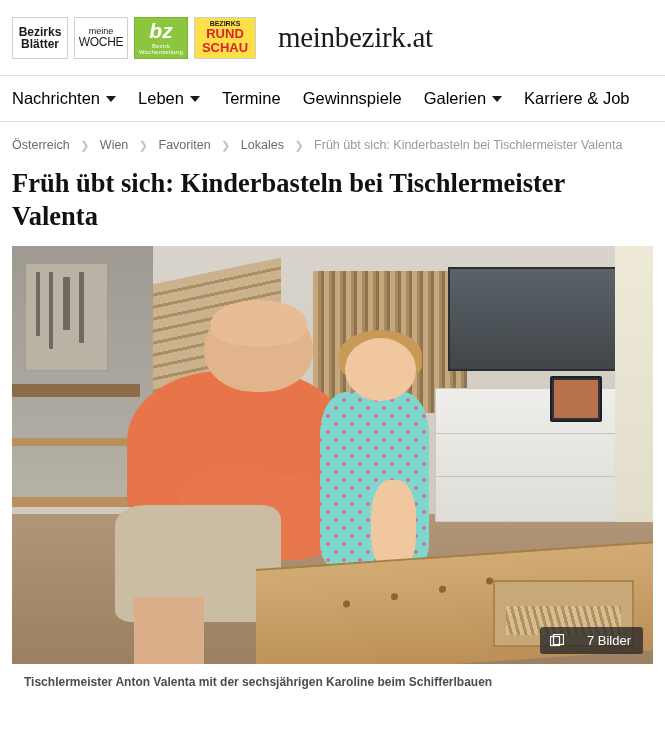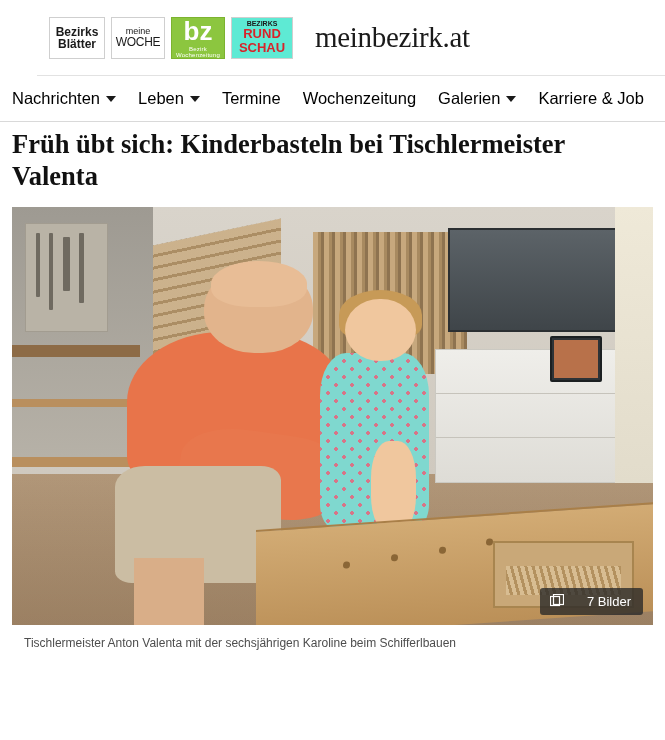--- a/index.html
+++ b/index.html
@@ -12,21 +12,20 @@
   }
   .page { width: 665px; height: 740px; position: relative; background:#fff; }
 
   
   .header {
     height: 76px;
     display: flex;
     align-items: center;
     padding: 0 12px;
     border-bottom: 1px solid #e2e2e2;
-    margin-left: 37px;
   }
   .logos { display: flex; align-items: center; gap: 6px; }
   .logo {
     height: 42px;
     display: flex; flex-direction: column;
     align-items: center; justify-content: center;
     color: #fff;
     font-weight: bold;
     line-height: 1.0;
     text-align: center;
@@ -48,24 +47,24 @@
     padding: 2px 0;
   }
   .logo-meine .small { font-size: 9px; display:block; font-weight: normal;}
   .logo-meine .big { font-size: 12px; display:block; font-weight: normal; letter-spacing:-0.3px;}
   .logo-bz {
     background: #8cc63f;
     width: 54px;
     border: 1px solid #7cb32f;
     justify-content: center;
   }
-  .logo-bz .bz-big { font-size: 26px; font-weight: bold; color:#fff; line-height:1; }
+  .logo-bz .bz-big { font-size: 21px; font-style: italic; font-weight: bold; color:#fff; line-height:1; }
   .logo-bz .bz-sub { font-size: 6px; color:#fff; font-weight: normal; margin-top:2px; letter-spacing:0.2px;}
   .logo-rund {
-    background: #5eead4;
+    background: #fde047;
     color: #1a1a1a;
     border: 1px solid #cfcfcf;
     width: 62px;
     padding: 2px 0;
   }
   .logo-rund .small { font-size: 7px; display:block; }
   .logo-rund .red { font-size: 13px; display:block; color:#d8232a; font-weight:bold; line-height:1.05;}
   .brand {
     margin-left: 22px;
     font-family: "Liberation Serif", serif;
@@ -285,31 +284,32 @@
 
   .badge {
     position: absolute;
     right: 10px; bottom: 10px;
     background: rgba(40,40,40,0.78);
     color: #fff;
     font-size: 13px;
     padding: 6px 12px 6px 10px;
     border-radius: 3px;
     display: flex;
-    align-items: flex-start;
+    align-items: flex-end;
     gap: 23px;
     cursor: pointer;
   }
   .badge svg { display:block; }
 
   .caption {
     padding: 10px 12px 0 12px;
     font-size: 12px;
     color: #4d4d4d;
     line-height: 1.4;
+    font-weight: bold;
   }
 </style>
 </head>
 <body>
 
 <div class="page">
 
   <div class="header">
     <div class="logos">
 
@@ -344,31 +344,42 @@
       <i class="caret"></i>
     </div>
     <div class="nav-item">
       <span>Leben</span>
       <i class="caret"></i>
     </div>
     <div class="nav-item">
       <span>Termine</span>
     </div>
     <div class="nav-item">
-      <span>Wochenzeitung</span>
+      <span>Gewinnspiele</span>
     </div>
     <div class="nav-item">
       <span>Galerien</span>
       <i class="caret"></i>
     </div>
     <div class="nav-item">
       <span>Karriere &amp; Job</span>
     </div>
   </div>
 
+  <div class="breadcrumb">
+    <span class="bc-link">Österreich</span>
+    <span class="bc-sep">❯</span>
+    <span class="bc-link">Wien</span>
+    <span class="bc-sep">❯</span>
+    <span class="bc-link">Favoriten</span>
+    <span class="bc-sep">❯</span>
+    <span class="bc-link">Lokales</span>
+    <span class="bc-sep">❯</span>
+    <span class="bc-current">Früh übt sich: Kinderbasteln bei Tischlermeister Valenta</span>
+  </div>
 
   <div class="article">
     <h1 class="headline">Früh übt sich: Kinderbasteln bei Tischlermeister Valenta</h1>
 
     <div class="photo-wrap">
       <div class="photo">
         <div class="wall"></div>
         <div class="wall-left"></div>
 
         <div class="tool-board">

